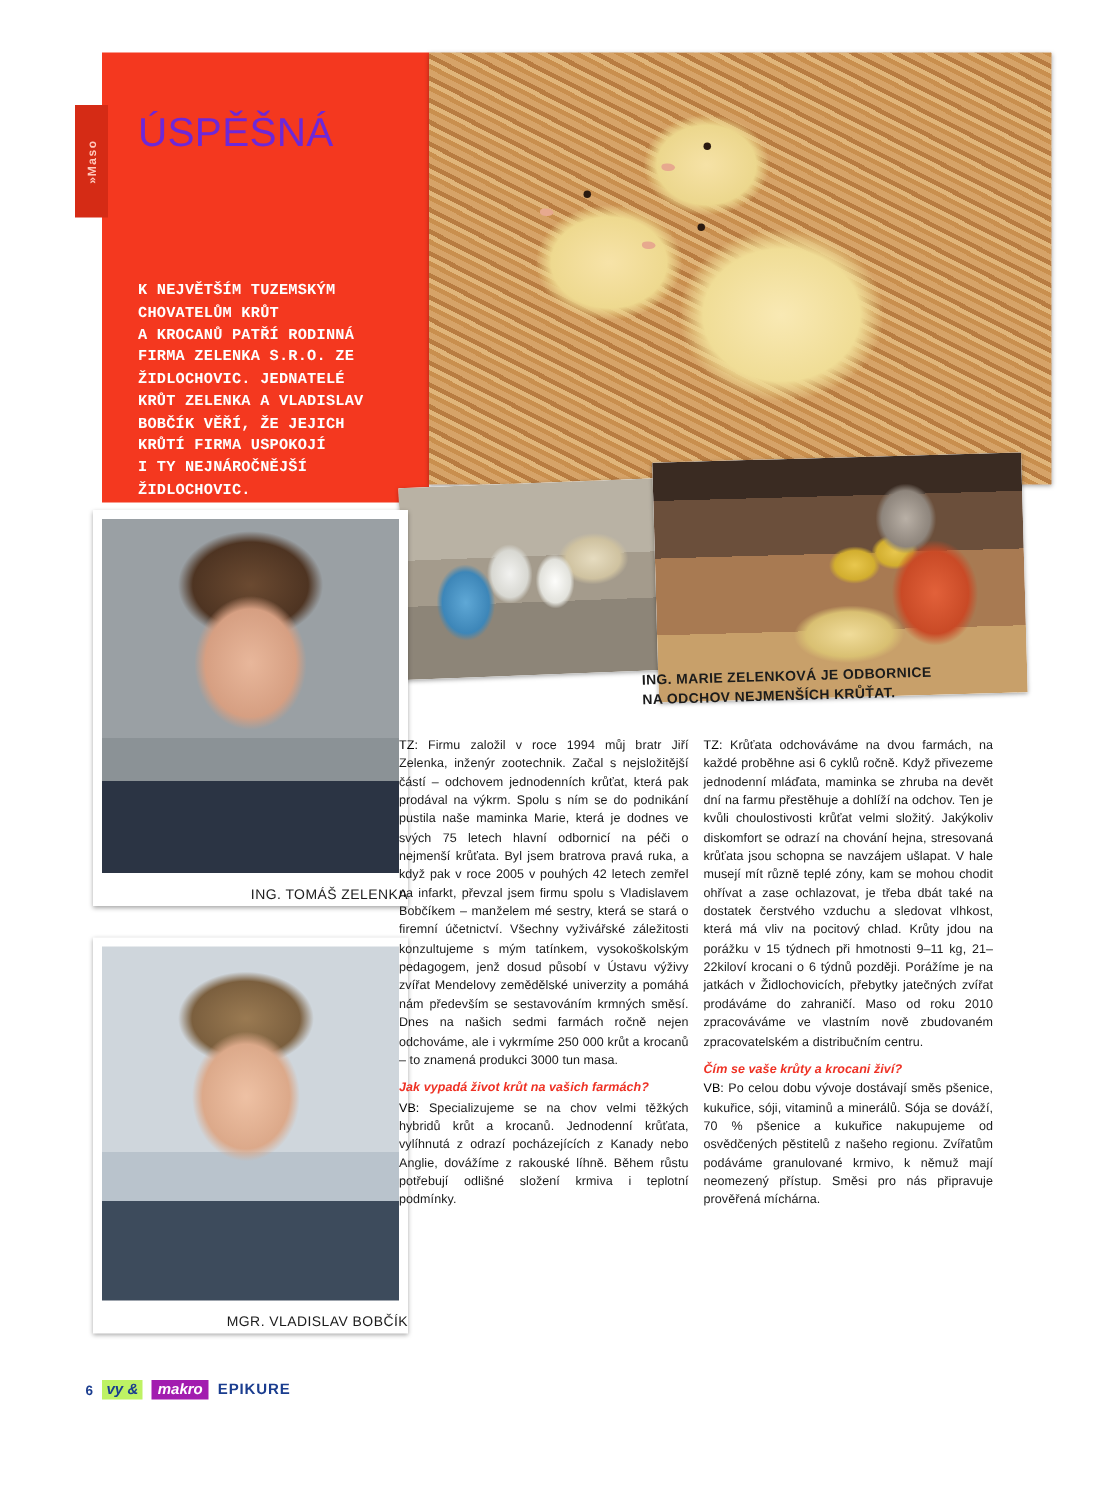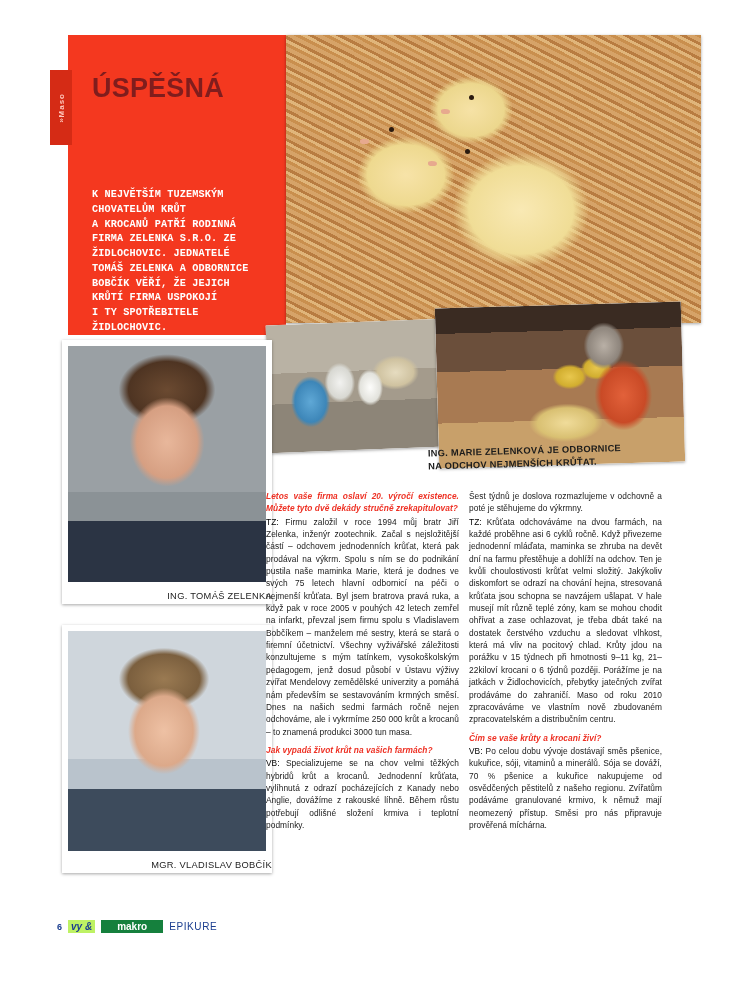--- a/index.html
+++ b/index.html
@@ -31,23 +31,23 @@
     text-transform:none;
   }
   .side-tab .chev{
     color:#ffc9bd;font-size:8px;font-weight:bold;
     writing-mode:vertical-rl;transform:rotate(180deg);
     margin-top:2px;letter-spacing:-2px;
   }
 
   .hero-title{
     position:absolute;left:92px;top:75px;width:210px;
-    color:#7f1d1d;
+    color:#6d28d9;
     font-size:27px;line-height:1.03;
-    font-weight:700;
+    font-weight:400;
     letter-spacing:0.2px;
   }
   .hero-title span{display:block;}
 
   .hero-sub{
     position:absolute;left:92px;top:188px;width:178px;
     color:#ffffff;
     font-size:10.2px;line-height:1.45;
     font-weight:bold;
     letter-spacing:0.15px;
@@ -98,21 +98,21 @@
 
   
   .photo-zelenka{left:62px;top:340px;width:198px;height:236px;padding:6px 6px 22px 6px;}
   .photo-zelenka .inner{
     inset:6px 6px 22px 6px;
     background:
       radial-gradient(ellipse 52px 62px at 99px 96px, #e8b79b 0%, #d69f82 58%, rgba(214,159,130,0) 72%),
       radial-gradient(ellipse 62px 46px at 99px 44px, #6b4a31 0%, #4e3422 62%, rgba(78,52,34,0) 78%),
       linear-gradient(#9aa0a4 0 62%, #8b9296 62% 74%, #2b3444 74% 100%);
   }
-  .photo-bobcik{left:62px;top:625px;width:198px;height:236px;padding:6px 6px 6px 6px;}
+  .photo-bobcik{left:62px;top:625px;width:198px;height:236px;padding:6px 6px 22px 6px;}
   .photo-bobcik .inner{
     inset:6px 6px 22px 6px;
     background:
       radial-gradient(ellipse 50px 60px at 96px 100px, #eec1a4 0%, #dca98a 58%, rgba(220,169,138,0) 72%),
       radial-gradient(ellipse 58px 40px at 96px 48px, #9a7a52 0%, #7b5f3e 62%, rgba(123,95,62,0) 78%),
       linear-gradient(#cfd6dc 0 58%, #b9c3cc 58% 72%, #3d4b5c 72% 100%);
   }
 
   .photo-caption-inset{
     position:absolute;left:0;right:0;bottom:3px;
@@ -152,25 +152,25 @@
 
   
   .footer{position:absolute;left:57px;top:920px;display:flex;align-items:center;gap:6px;}
   .pg{color:#1a3d8f;font-size:9px;font-weight:bold;}
   .logo-vy{
     background:#bef264;color:#1a3d8f;
     font-size:10px;font-weight:bold;font-style:italic;
     padding:1px 3px 1px 3px;line-height:1.1;
   }
   .logo-makro{
-    background:#15803d;color:#ffffff;
-    font-size:10px;font-weight:bold;
-    padding:1px 16px;line-height:1.1;
-  }
-  .logo-epikure{color:#1a3d8f;font-size:10px;font-weight:normal;letter-spacing:0.6px;text-align:center;}
+    background:#a21caf;color:#ffffff;
+    font-size:10px;font-weight:bold;font-style:italic;
+    padding:1px 4px;line-height:1.1;
+  }
+  .logo-epikure{color:#1a3d8f;font-size:10px;font-weight:bold;letter-spacing:0.6px;text-align:center;}
 </style>
 </head>
 <body>
 
 <div class="page">
 
   <div class="red-block"></div>
 
   <div class="side-tab">
     <span class="tab-label">Maso</span>
@@ -180,24 +180,24 @@
   <div class="hero-title">
     <span>ÚSPĚŠNÁ</span>
   </div>
 
   <div class="hero-sub">
     <span>K NEJVĚTŠÍM TUZEMSKÝM</span>
     <span>CHOVATELŮM KRŮT</span>
     <span>A KROCANŮ PATŘÍ RODINNÁ</span>
     <span>FIRMA ZELENKA S.R.O. ZE</span>
     <span>ŽIDLOCHOVIC. JEDNATELÉ</span>
-    <span>TOMÁŠ ZELENKA A ODBORNICE</span>
+    <span>KRŮT ZELENKA A VLADISLAV</span>
     <span>BOBČÍK VĚŘÍ, ŽE JEJICH</span>
     <span>KRŮTÍ FIRMA USPOKOJÍ</span>
-    <span>I TY SPOTŘEBITELE</span>
+    <span>I TY NEJNÁROČNĚJŠÍ</span>
     <span>ŽIDLOCHOVIC.</span>
   </div>
 
   <div class="photo photo-chicks">
     <div class="inner">
       <span class="chick-eye" style="left:103px;top:92px;"></span>
       <span class="chick-beak" style="left:74px;top:104px;"></span>
       <span class="chick-eye" style="left:183px;top:60px;"></span>
       <span class="chick-beak" style="left:155px;top:74px;"></span>
       <span class="chick-eye" style="left:179px;top:114px;"></span>
@@ -222,28 +222,26 @@
     <div class="inner"></div>
     <div class="photo-caption-inset">ING. TOMÁŠ ZELENKA</div>
   </div>
 
   <div class="photo photo-bobcik">
     <div class="inner"></div>
     <div class="photo-caption-inset">MGR. VLADISLAV BOBČÍK</div>
   </div>
 
   <div class="col col-1">
-    <span class="q">Letos vaše firma oslaví 20. výročí existence. Můžete tyto dvě dekády stručně zrekapitulovat?</span>
     <span class="p"><b class="ini">TZ:</b><span> Firmu založil v roce 1994 můj bratr Jiří Zelenka, inženýr zootechnik. Začal s nejsložitější částí – odchovem jednodenních krůťat, která pak prodával na výkrm. Spolu s ním se do podnikání pustila naše maminka Marie, která je dodnes ve svých 75 letech hlavní odbornicí na péči o nejmenší krůťata. Byl jsem bratrova pravá ruka, a když pak v roce 2005 v pouhých 42 letech zemřel na infarkt, převzal jsem firmu spolu s Vladislavem Bobčíkem – manželem mé sestry, která se stará o firemní účetnictví. Všechny vyživářské záležitosti konzultujeme s mým tatínkem, vysokoškolským pedagogem, jenž dosud působí v Ústavu výživy zvířat Mendelovy zemědělské univerzity a pomáhá nám především se sestavováním krmných směsí. Dnes na našich sedmi farmách ročně nejen odchováme, ale i vykrmíme 250 000 krůt a krocanů – to znamená produkci 3000 tun masa.</span></span>
     <span class="q">Jak vypadá život krůt na vašich farmách?</span>
     <span class="p"><b class="ini">VB:</b><span> Specializujeme se na chov velmi těžkých hybridů krůt a krocanů. Jednodenní krůťata, vylíhnutá z odrazí pocházejících z Kanady nebo Anglie, dovážíme z rakouské líhně. Během růstu potřebují odlišné složení krmiva i teplotní podmínky.</span></span>
   </div>
 
   <div class="col col-2">
-    <span class="p"><span>Šest týdnů je doslova rozmazlujeme v odchovně a poté je stěhujeme do výkrmny.</span></span>
     <span class="p"><b class="ini">TZ:</b><span> Krůťata odchováváme na dvou farmách, na každé proběhne asi 6 cyklů ročně. Když přivezeme jednodenní mláďata, maminka se zhruba na devět dní na farmu přestěhuje a dohlíží na odchov. Ten je kvůli choulostivosti krůťat velmi složitý. Jakýkoliv diskomfort se odrazí na chování hejna, stresovaná krůťata jsou schopna se navzájem ušlapat. V hale musejí mít různě teplé zóny, kam se mohou chodit ohřívat a zase ochlazovat, je třeba dbát také na dostatek čerstvého vzduchu a sledovat vlhkost, která má vliv na pocitový chlad. Krůty jdou na porážku v 15 týdnech při hmotnosti 9–11 kg, 21–22kiloví krocani o 6 týdnů později. Porážíme je na jatkách v Židlochovicích, přebytky jatečných zvířat prodáváme do zahraničí. Maso od roku 2010 zpracováváme ve vlastním nově zbudovaném zpracovatelském a distribučním centru.</span></span>
     <span class="q">Čím se vaše krůty a krocani živí?</span>
     <span class="p"><b class="ini">VB:</b><span> Po celou dobu vývoje dostávají směs pšenice, kukuřice, sóji, vitaminů a minerálů. Sója se dováží, 70 % pšenice a kukuřice nakupujeme od osvědčených pěstitelů z našeho regionu. Zvířatům podáváme granulované krmivo, k němuž mají neomezený přístup. Směsi pro nás připravuje prověřená míchárna.</span></span>
   </div>
 
   <div class="footer">
     <span class="pg">6</span>
     <span class="logo-vy">vy &amp;</span>
     <span class="logo-makro">makro</span>
     <span class="logo-epikure">EPIKURE</span>

